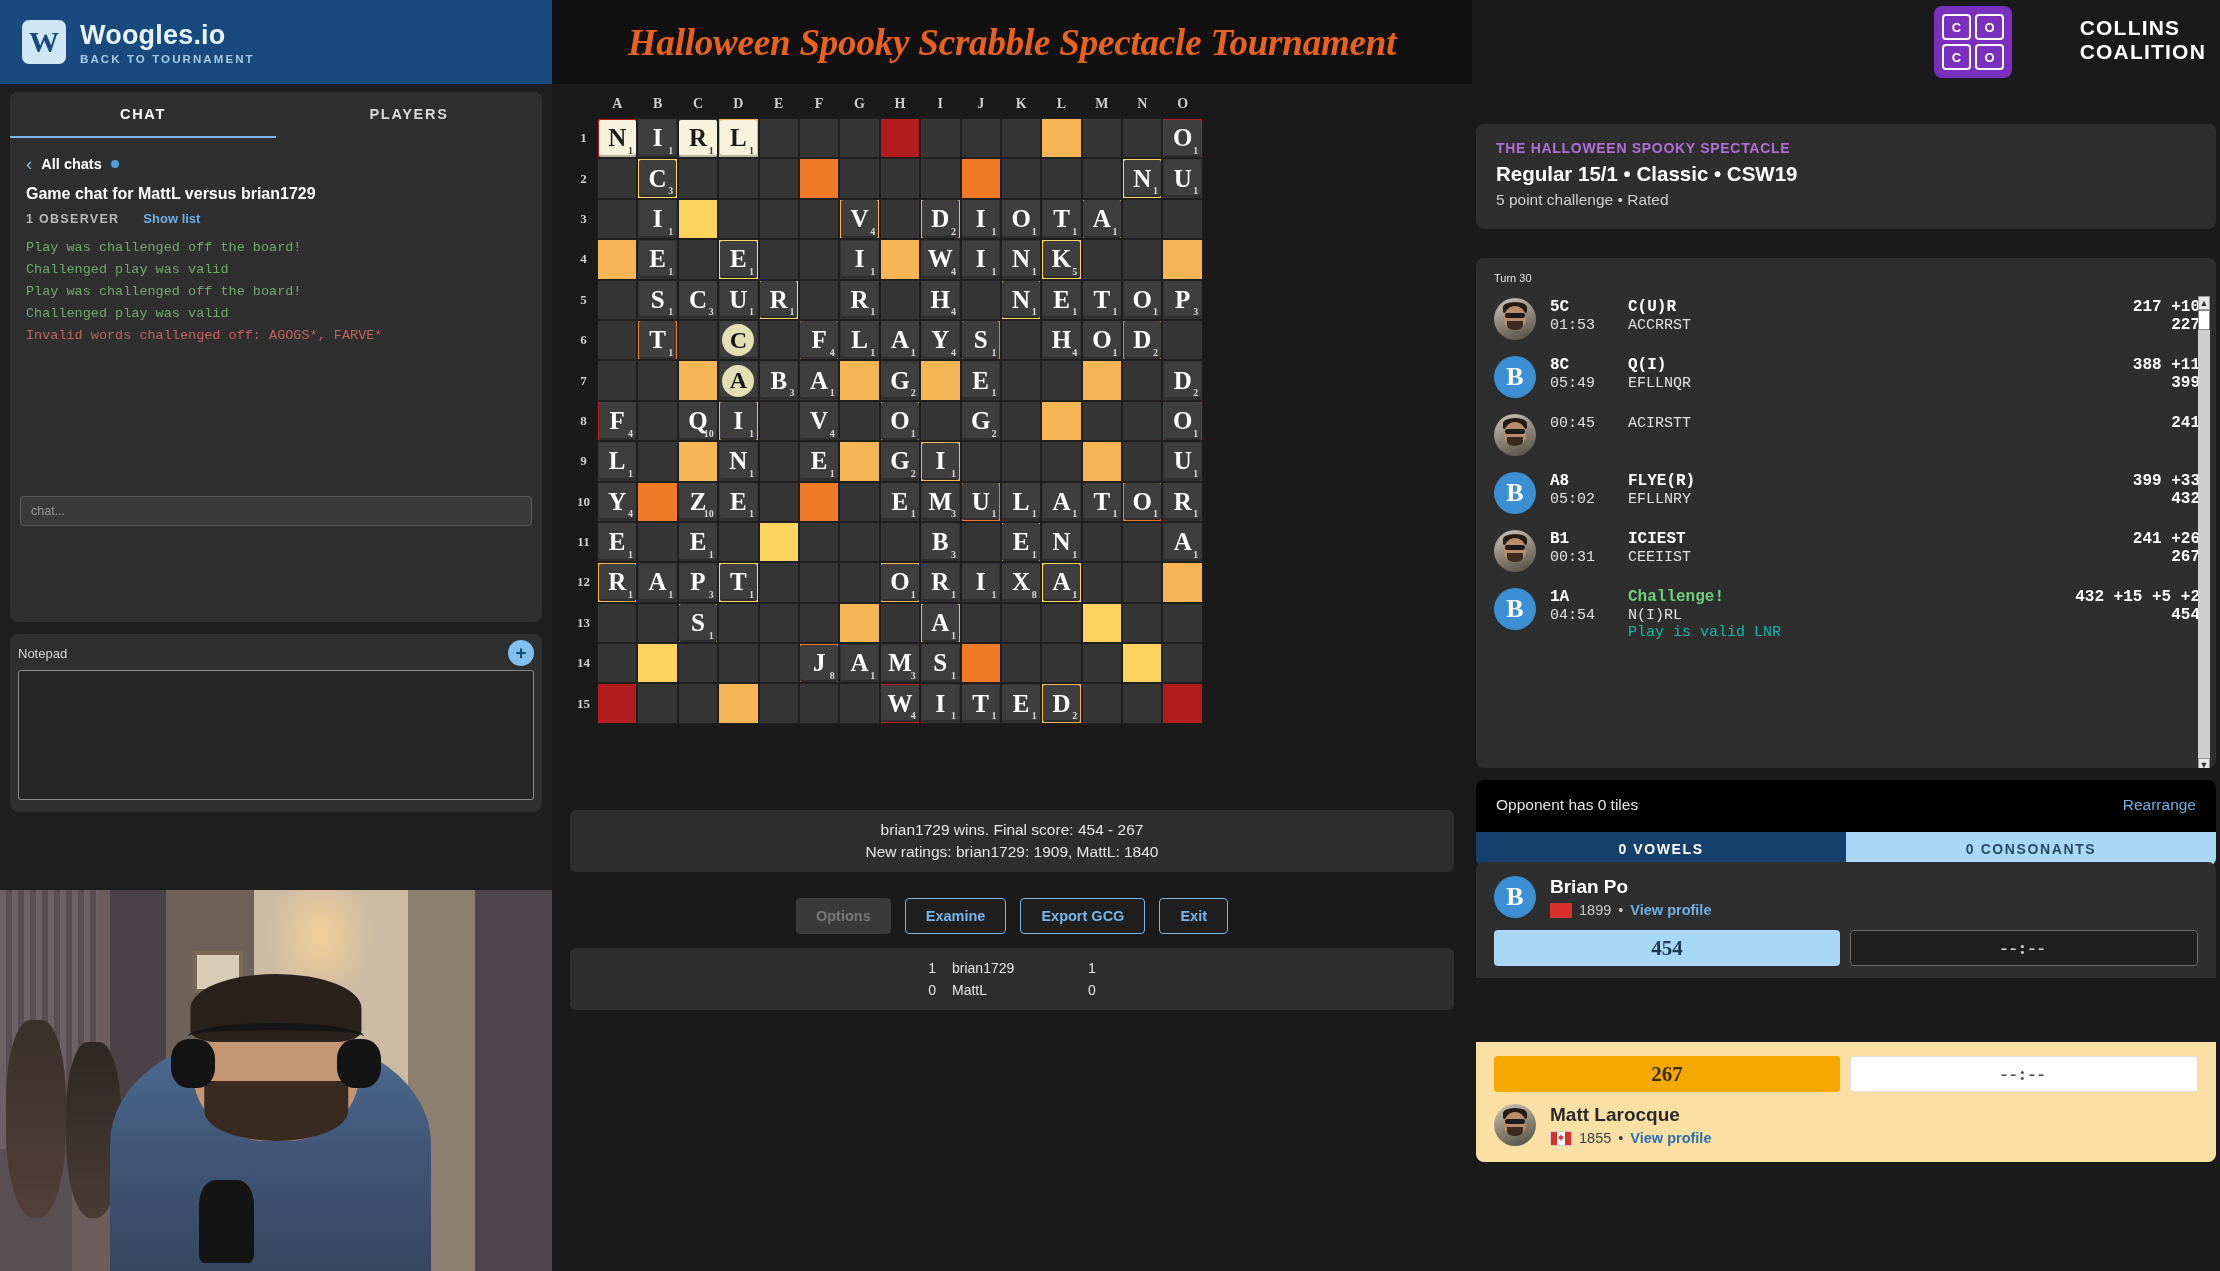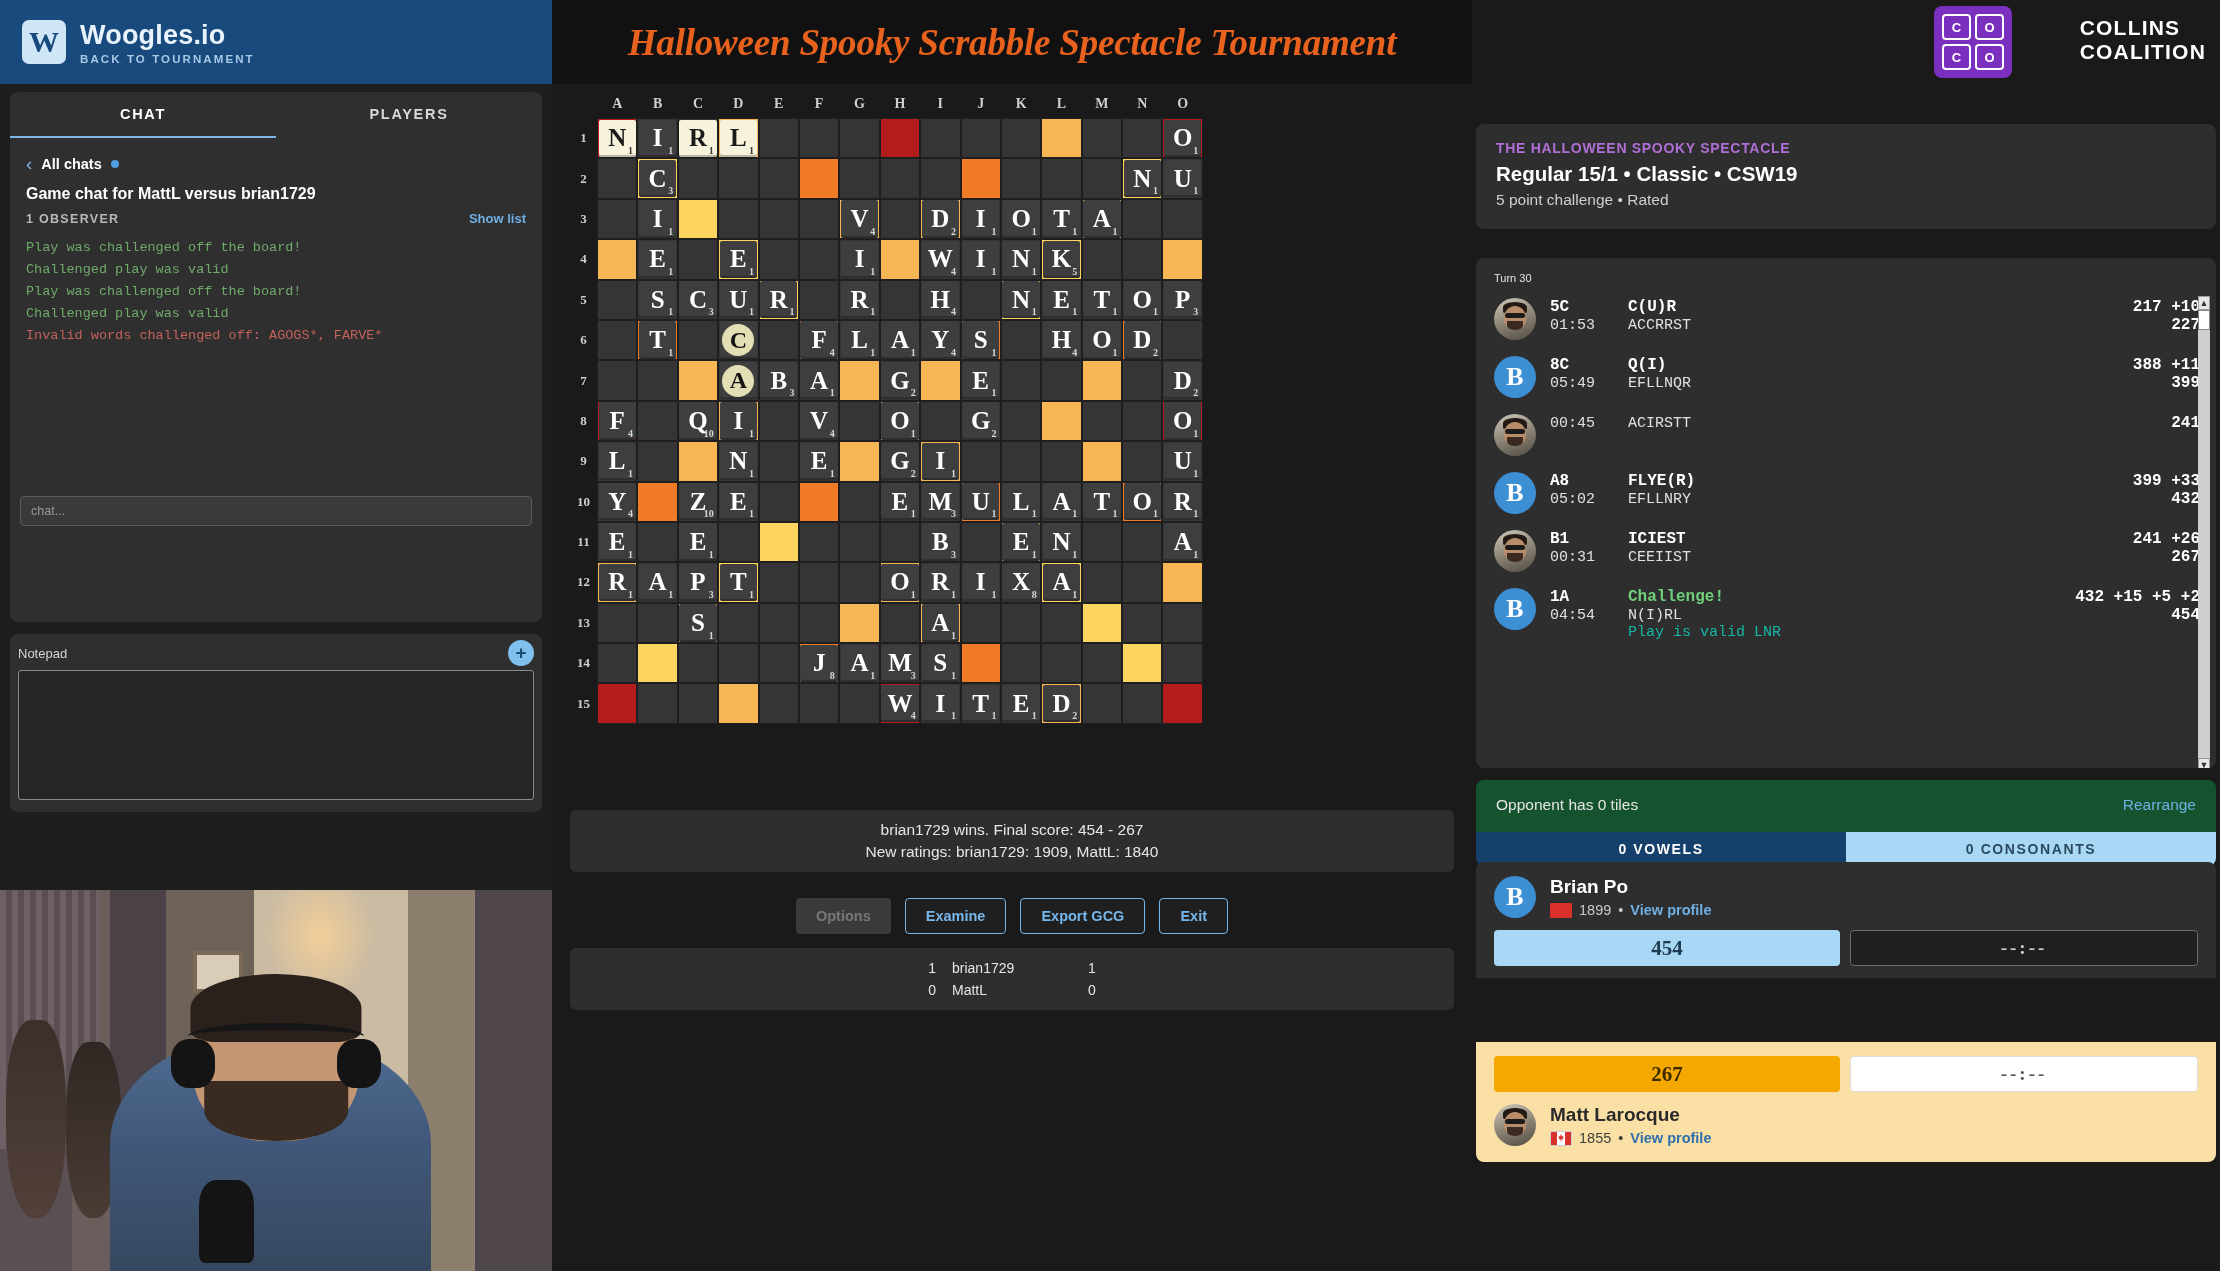--- a/index.html
+++ b/index.html
@@ -38,21 +38,21 @@
     border-bottom: 2px solid transparent;
   }
   .tab.active { border-bottom: 2px solid #7fb7e8; color: #ffffff; }
 
   .allchats { display: flex; align-items: center; gap: 9px; padding: 16px 16px 0 16px; }
   .chev-left { color: #7fb7e8; font-size: 19px; line-height: 1; }
   .allchats-lbl { color: #ffffff; font-size: 14.5px; font-weight: bold; }
   .blue-dot { width: 8px; height: 8px; border-radius: 50%; background: #4e9ee0; }
 
   .chat-title { padding: 12px 16px 0 16px; color: #ffffff; font-size: 16px; font-weight: bold; }
-  .obs-row { display: flex; justify-content: space-between; align-items: center; padding: 8px 16px 0 16px; gap: 24px; }
+  .obs-row { display: flex; justify-content: flex-start; align-items: center; padding: 8px 16px 0 16px; gap: 24px; }
   .obs-lbl { color: #b8b8b8; font-size: 12.5px; letter-spacing: 1.3px; font-weight: bold; }
   .showlist { color: #6fb0e5; font-size: 13px; font-weight: bold; }
 
   .msgs { padding: 14px 16px 0 16px; display: flex; flex-direction: column; gap: 5px; font-family: Liberation Mono, monospace; }
   .msg { font-size: 13.5px; line-height: 1.25; }
   .msg.green { color: #6faa6a; }
   .msg.red { color: #c4625c; }
 
   .chat-input {
     position: absolute; left: 10px; right: 10px; bottom: 96px;
@@ -220,21 +220,21 @@
   .tr-rack { color: #e0e0e0; font-size: 15px; flex: 1; }
   .tr-total { color: #ffffff; font-size: 16px; font-weight: bold; text-align: right; }
   .tr-note { color: #14b8a6; font-size: 15px; padding-left: 78px; }
 
   .scrollbar { position: absolute; right: 6px; top: 52px; width: 12px; height: 448px; background: #cfcfcf; }
   .sb-thumb { position: absolute; right: 6px; top: 52px; width: 12px; height: 20px; background: #ffffff; border: 1px solid #888; }
   .sb-arrow { position: absolute; right: 6px; width: 12px; height: 14px; background: #e8e8e8; color:#333;
     font-size: 9px; display:flex; align-items:center; justify-content:center; border:1px solid #999; }
 
   .rack-card { position: absolute; left: 4px; top: 780px; width: 740px; border-radius: 8px; overflow: hidden; }
-  .rack-top { display: flex; justify-content: space-between; align-items: center; padding: 16px 20px 18px 20px; background: #14532d; }
+  .rack-top { display: flex; justify-content: space-between; align-items: center; padding: 16px 20px 18px 20px; background: #000000; }
   .rack-opp { color: #e6e6e6; font-size: 15.5px; }
   .rack-rear { color: #6fb0e5; font-size: 15.5px; }
   .vc-row { display: flex; height: 34px; }
   .vc { flex: 1; display: flex; align-items: center; justify-content: center; font-size: 14px; letter-spacing: 1.6px; font-weight: bold; }
   .vc.vowels { background: #15406b; color: #ffffff; }
   .vc.cons { background: #a8d8f5; color: #2a4a60; }
 
   .p-top { position: absolute; left: 4px; top: 862px; width: 740px; background: #2e2e2e; border-radius: 8px 8px 0 0; padding: 14px 18px 12px 18px; }
   .p-bot { position: absolute; left: 4px; top: 1042px; width: 740px; background: #fbe0a6; border-radius: 0 0 8px 8px; padding: 14px 18px 16px 18px; }
 

